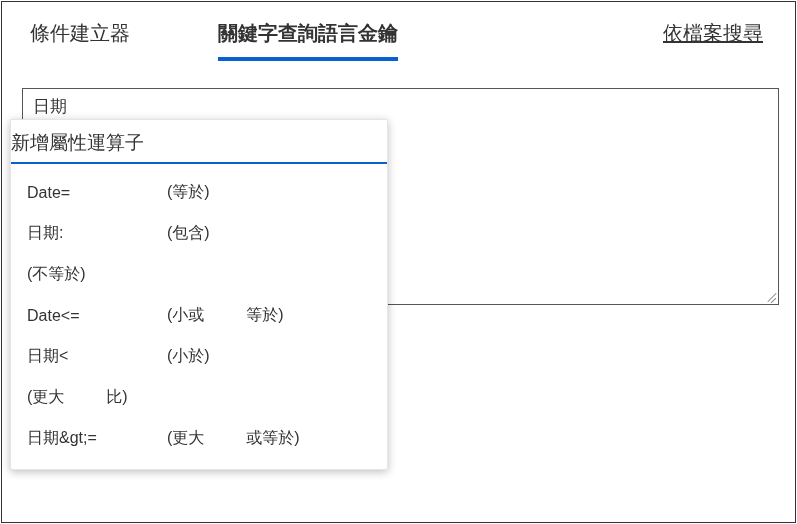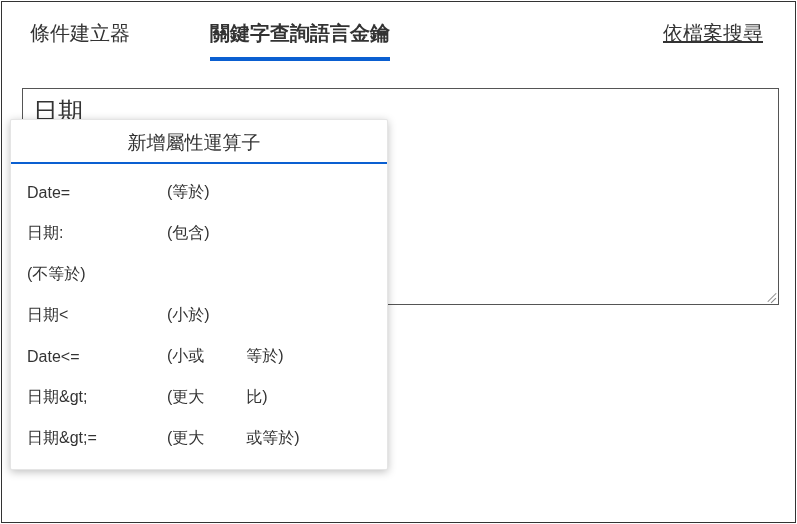--- a/index.html
+++ b/index.html
@@ -15,21 +15,21 @@
       width: 795px;
       height: 522px;
       margin: 1px;
       position: relative;
       background: #fff;
     }
     .tabs {
       display: flex;
       align-items: center;
       padding: 18px 24px 0 24px;
-      gap: 4px;
+      gap: 12px;
     }
     .tab {
       font-size: 20px;
       color: #333;
       padding: 0 0 14px 0;
       cursor: pointer;
       position: relative;
     }
     .tab.left { margin-left: 4px; }
     .tab.center { margin-left: 76px; font-weight: bold; }
@@ -47,21 +47,21 @@
       top: 86px;
       width: 757px;
       height: 217px;
       border: 1px solid #555;
       background: #fff;
     }
     .search-text {
       position: absolute;
       left: 10px;
       top: 6px;
-      font-size: 25px;
+      font-size: 17px;
       color: #333;
     }
     .resize-handle {
       position: absolute;
       right: 2px;
       bottom: 2px;
       width: 14px;
       height: 14px;
       pointer-events: none;
     }
@@ -90,21 +90,20 @@
       background: #fff;
       box-shadow: 0 2px 8px rgba(0,0,0,.25);
       border-radius: 2px;
       border: 1px solid rgba(0,0,0,.1);
     }
     .dropdown-header {
       font-size: 19px;
       color: #333;
       padding: 10px 10px 8px 0;
       position: relative;
-      text-align: center;
     }
     .dropdown-header::after {
       content: "";
       display: block;
       height: 2px;
       background: #0a5fd1;
       position: absolute;
       left: 0; bottom: 0;
       width: 100%;
     }
@@ -153,31 +152,30 @@
       <div class="dd-row">
         <span class="dd-key">日期:</span>
         <span class="dd-desc1">(包含)</span>
         <span class="dd-desc2"></span>
       </div>
       <div class="dd-row">
         <span class="dd-desc1">(不等於)</span>
         <span class="dd-desc2"></span>
       </div>
       <div class="dd-row">
+        <span class="dd-key">Date&lt;=</span>
+        <span class="dd-desc1">(小或</span>
+        <span class="dd-desc2">等於)</span>
+      </div>
+      <div class="dd-row">
         <span class="dd-key">日期&lt;</span>
         <span class="dd-desc1">(小於)</span>
         <span class="dd-desc2"></span>
       </div>
       <div class="dd-row">
-        <span class="dd-key">Date&lt;=</span>
-        <span class="dd-desc1">(小或</span>
-        <span class="dd-desc2">等於)</span>
-      </div>
-      <div class="dd-row">
-        <span class="dd-key">日期&amp;gt;</span>
         <span class="dd-desc1">(更大</span>
         <span class="dd-desc2">比)</span>
       </div>
       <div class="dd-row">
         <span class="dd-key">日期&amp;gt;=</span>
         <span class="dd-desc1">(更大</span>
         <span class="dd-desc2">或等於)</span>
       </div>
     </div>
   </div>

